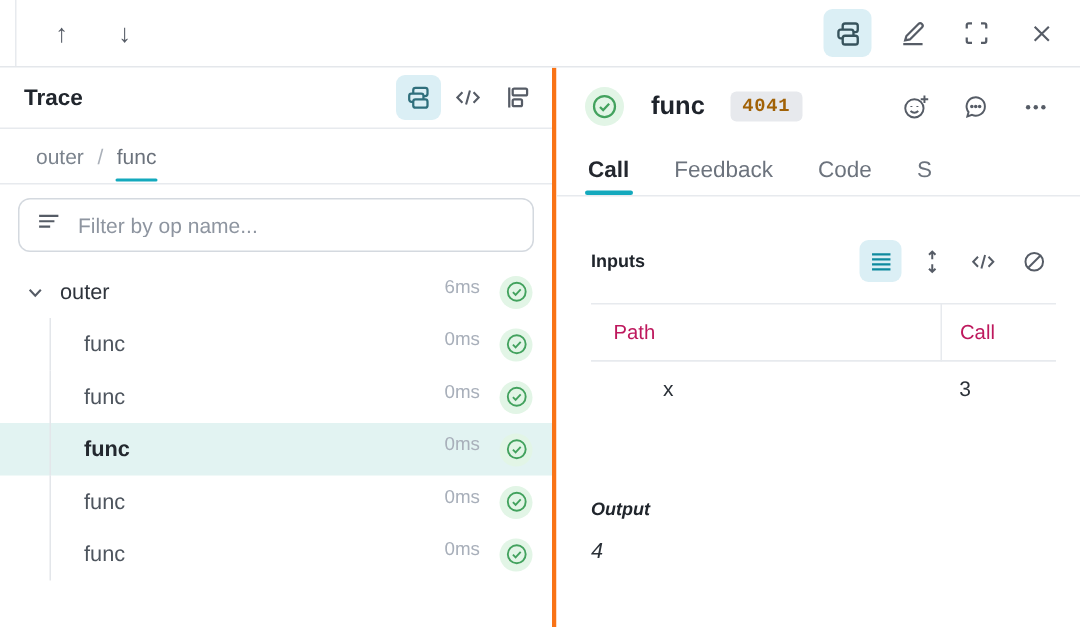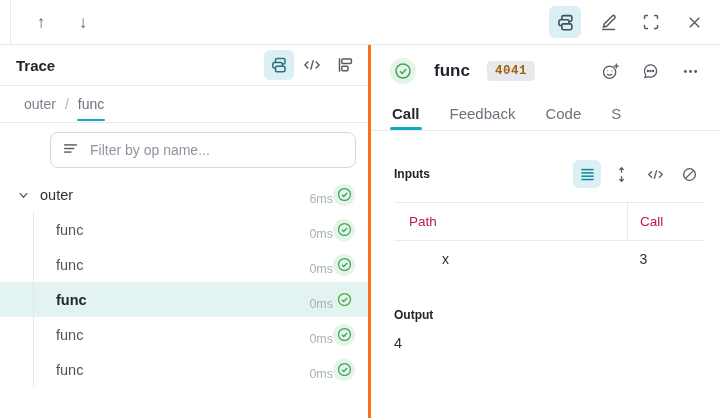--- a/index.html
+++ b/index.html
@@ -28,36 +28,36 @@
   .trace-icons{margin-left:auto;display:flex;gap:3px;}
   .trace-icons .icon-btn{width:30px;height:30px;}
 
   .breadcrumb{height:36px;flex:0 0 36px;display:flex;align-items:center;padding-left:24px;
               border-bottom:1px solid #e7eaee;font-size:14px;color:#7b838d;gap:9px;}
   .crumb{cursor:pointer;}
   .crumb-sep{color:#aab0b9;}
   .crumb-current{position:relative;color:#6b727c;}
   .crumb-current::after{content:"";position:absolute;left:-1px;right:-1px;bottom:-9px;height:2px;background:#14a9bd;border-radius:1px;}
 
-  .filter-wrap{padding:9px 12px 5px 12px;flex:0 0 auto;margin-left:38px;}
+  .filter-wrap{padding:9px 12px 5px 12px;flex:0 0 auto;}
   .filter-box{height:34px;border:1px solid #d4d9df;border-radius:8px;display:flex;align-items:center;
               padding:0 4px 0 11px;gap:9px;background:#fff;}
   .filter-box input{border:none;outline:none;flex:1;font-size:14px;color:#2b3138;
                     font-family:"Liberation Sans","DejaVu Sans",sans-serif;background:transparent;}
   .filter-box input::placeholder{color:#8e95a0;opacity:1;}
 
   .tree{flex:1;padding-top:4px;position:relative;}
   .tree-row{height:35px;display:flex;align-items:center;position:relative;font-size:14.5px;color:#4e555e;cursor:pointer;}
   .tree-row .chevron{position:absolute;left:17px;top:50%;transform:translateY(-50%);color:#565c66;display:flex;}
   .tree-row.parent .row-label{margin-left:40px;color:#2f343c;}
   .tree-row.child .row-label{margin-left:56px;}
   .tree-row.child::before{content:"";position:absolute;left:33px;top:0;bottom:0;width:1px;background:#e3e6ea;}
   .tree-row.selected{background:#e2f3f2;}
   .tree-row.selected .row-label{color:#23282f;font-weight:700;}
-  .row-right{margin-left:auto;display:flex;align-items:flex-end;gap:0;padding-right:13px;}
+  .row-right{margin-left:auto;display:flex;align-items:flex-start;gap:13px;padding-right:13px;}
   .duration{font-size:12.5px;color:#a8afba;}
   .check-badge{width:22px;height:22px;border-radius:50%;background:#e2f5e6;display:flex;align-items:center;justify-content:center;}
 
   
   .call-header{height:52px;flex:0 0 52px;display:flex;align-items:center;padding:0 16px 0 19px;}
   .status-circle{width:26px;height:26px;border-radius:50%;background:#e2f5e6;display:flex;align-items:center;justify-content:center;flex:0 0 auto;}
   .call-title{font-size:17px;font-weight:700;color:#1e232b;margin-left:18px;}
   .call-badge{margin-left:17px;background:#e7e9ed;color:#a16207;font-family:"Liberation Mono","DejaVu Sans Mono",monospace;
               font-size:12.5px;font-weight:700;padding:3px 8px;border-radius:4px;letter-spacing:.5px;}
   .call-icons{margin-left:auto;display:flex;gap:12px;align-items:center;}
@@ -77,21 +77,21 @@
 
   table.io-table{margin-top:14px;width:100%;border-collapse:collapse;table-layout:fixed;}
   .io-table th{border-top:1px solid #e7eaee;border-bottom:1px solid #e7eaee;color:#be185d;font-size:13.5px;
                font-weight:400;text-align:left;height:35px;}
   .io-table th.col-path{width:70%;padding-left:15px;border-right:1px solid #e7eaee;}
   .io-table th.col-value{padding-left:12px;}
   .io-table td{height:34px;font-size:14px;color:#2b3138;}
   .io-table td.cell-path{padding-left:48px;}
   .io-table td.cell-value{padding-left:12px;}
 
-  .output-section{margin-top:28px;}
+  .output-section{margin-top:53px;font-style:italic;}
   .output-value{margin-top:12px;font-size:14.5px;color:#2b3138;}
 </style>
 </head>
 <body>
 
 <div class="app">
 
   <div class="topbar">
     <div class="topbar-left-divider"></div>
     <div class="nav-arrows">

